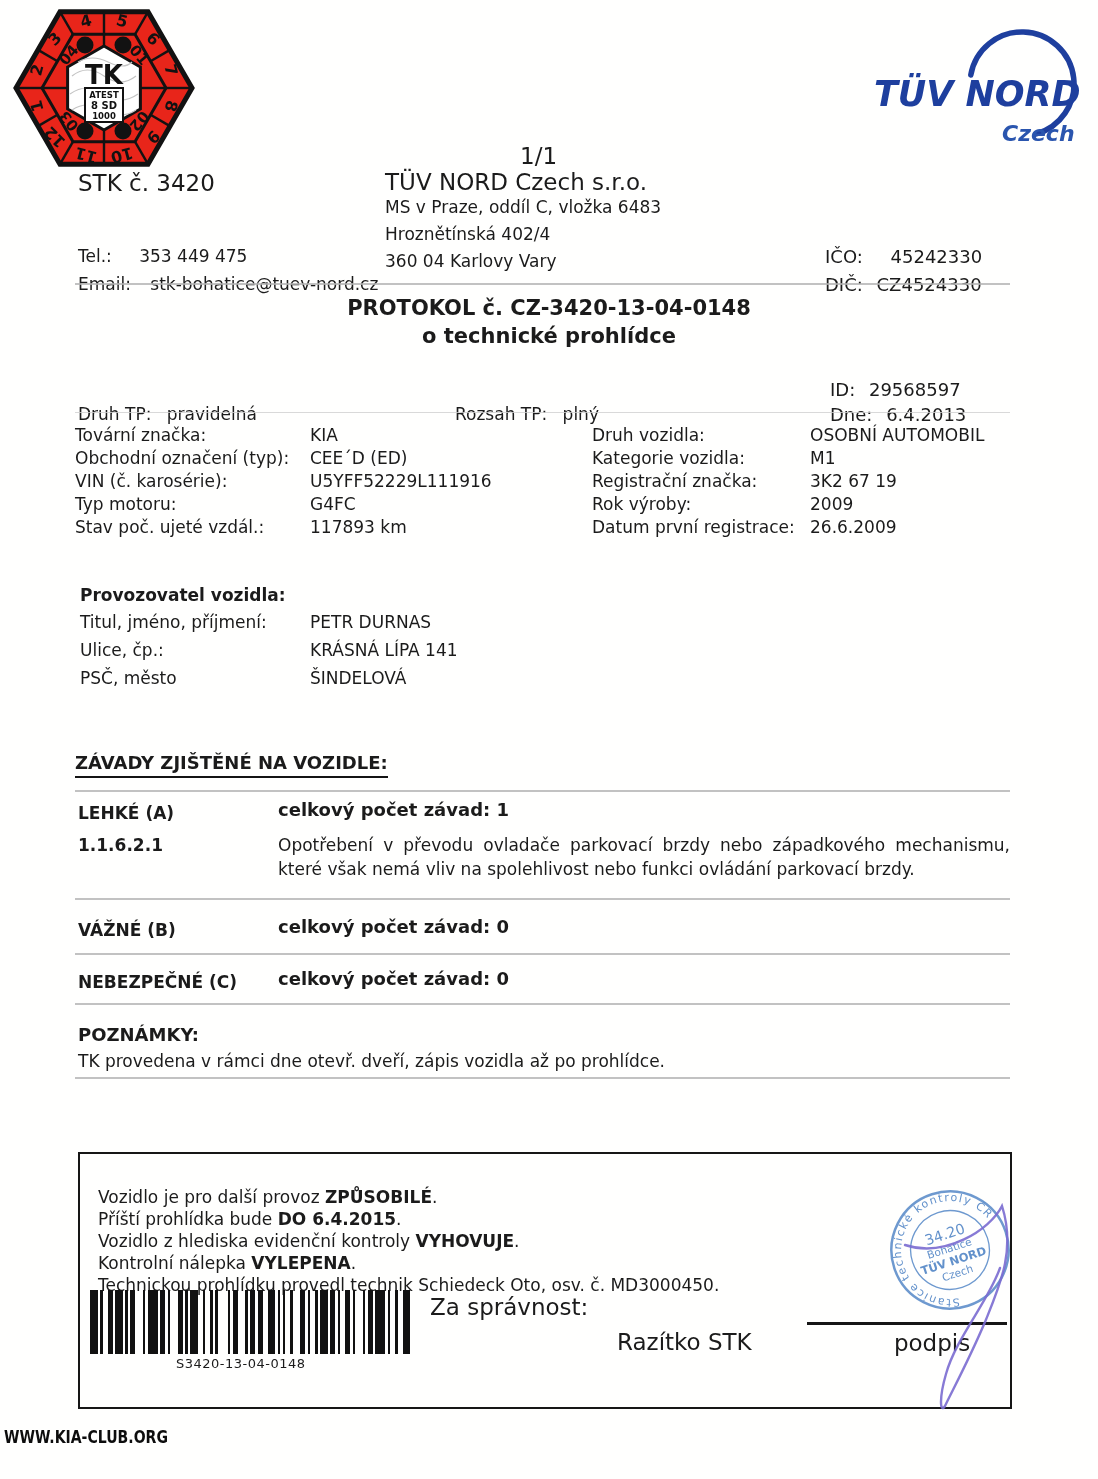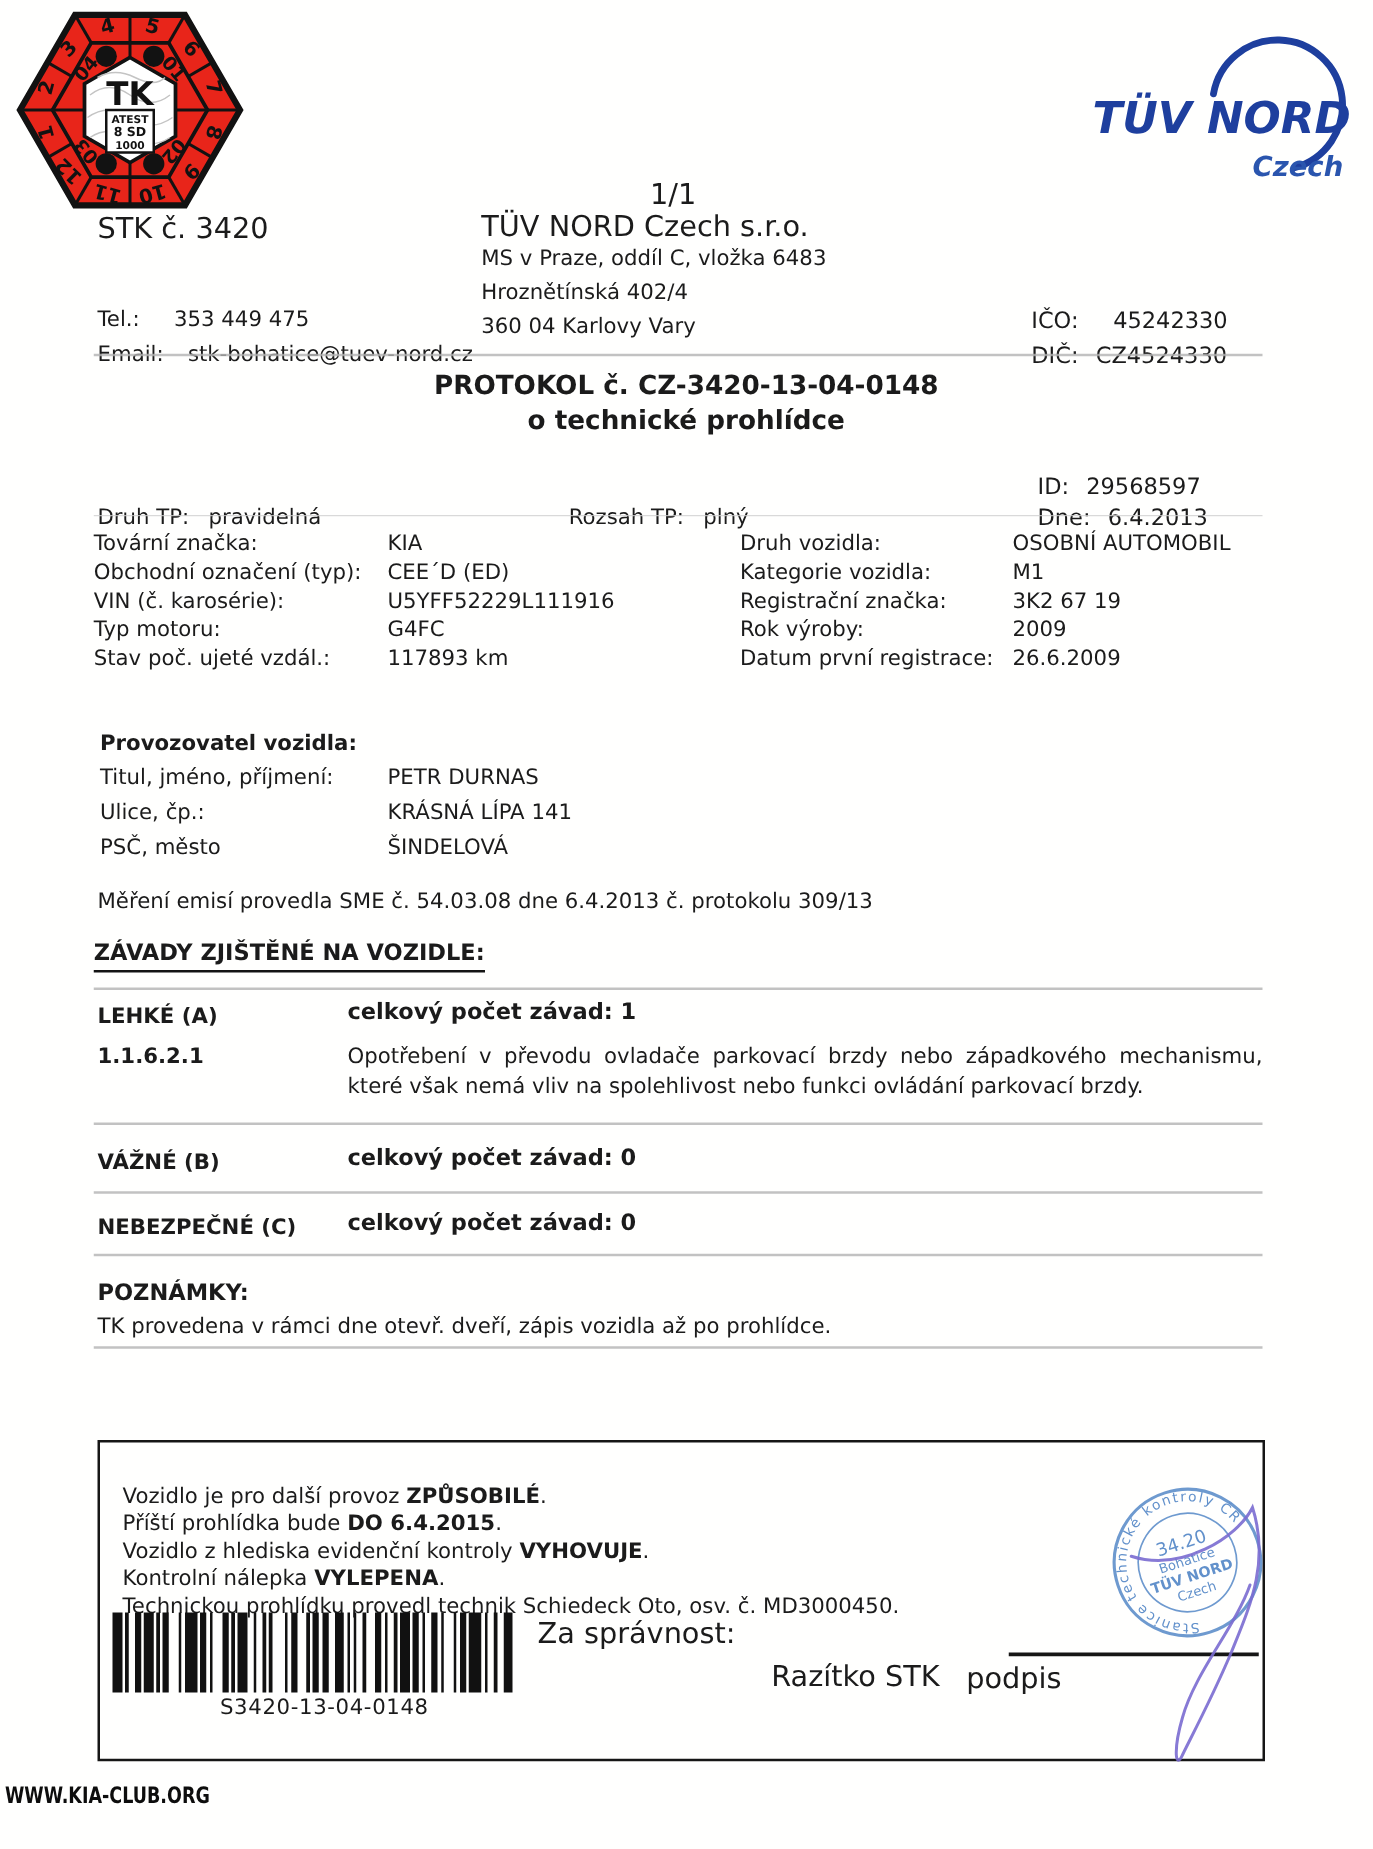--- a/index.html
+++ b/index.html
@@ -14,21 +14,21 @@
   .rule{position:absolute;left:75px;width:935px;height:2px;background:#b3b3b3;opacity:.8;}
   .rule.faint{height:1px;background:#cfcfcf;}
   .pair{position:absolute;font-size:17px;}
   .pair .lab{display:inline-block;}
   .pair .val{display:inline-block;margin-top:26px;}
   
   #result-box{position:absolute;left:78px;top:1152px;width:930px;height:253px;border:2px solid #161616;}
   .resline{position:absolute;left:18px;font-size:17px;white-space:nowrap;margin-top:13px;}
   #barcode{position:absolute;left:10px;top:136px;width:320px;height:64px;display:flex;}
   #barcode div{height:100%;}
-  #barcode-caption{position:absolute;left:96px;top:202px;font-size:17px;letter-spacing:.5px;}
+  #barcode-caption{position:absolute;left:96px;top:202px;font-size:13px;letter-spacing:.5px;}
   .sigline{position:absolute;left:727px;top:168px;width:200px;height:2.5px;background:#161616;}
   
   #footer-version{position:absolute;left:50%;top:1440px;transform:translateX(-50%);
     font-family:"DejaVu Sans Mono","Liberation Mono",monospace;font-size:19px;white-space:nowrap;}
   #footer-version .sp{letter-spacing:7px;}
   #footer-version .vv{letter-spacing:1.5px;margin-left:10px;}
   #watermark{position:absolute;left:4px;top:1426px;font-size:18px;font-weight:800;
     transform:scaleX(.78);transform-origin:left center;letter-spacing:0;color:#0d0d0d;}
   .underlined{border-bottom:2.5px solid #141414;padding-bottom:3px;}
   .just{text-align:justify;}
@@ -179,21 +179,20 @@
   <div class="abs t17" style="left:810px;top:516px">26.6.2009</div>
 
   <div class="abs t17 b" style="left:80px;top:584px">Provozovatel vozidla:</div>
   <div class="abs t17" style="left:80px;top:611px">Titul, jméno, příjmení:</div>
   <div class="abs t17" style="left:310px;top:611px">PETR DURNAS</div>
   <div class="abs t17" style="left:80px;top:639px">Ulice, čp.:</div>
   <div class="abs t17" style="left:310px;top:639px">KRÁSNÁ LÍPA 141</div>
   <div class="abs t17" style="left:80px;top:667px">PSČ, město</div>
   <div class="abs t17" style="left:310px;top:667px">ŠINDELOVÁ</div>
 
-  <div class="abs t17" style="left:78px;top:710px">Měření emisí provedla SME č. 54.03.08 dne 6.4.2013 č. protokolu 309/13</div>
 
   <div class="abs b underlined" style="left:75px;top:752px;font-size:18px">ZÁVADY ZJIŠTĚNÉ NA VOZIDLE:</div>
   <div class="rule" style="top:790px"></div>
 
   <div class="abs t17 b" style="left:78px;top:802px">LEHKÉ (A)</div>
   <div class="abs b" style="left:278px;top:799px;font-size:18px">celkový počet závad: 1</div>
   <div class="abs t17 b" style="left:78px;top:834px">1.1.6.2.1</div>
   <div class="abs t17 just" style="left:278px;top:833px;width:732px;line-height:24px">Opotřebení v převodu ovladače parkovací brzdy nebo západkového mechanismu, které však nemá vliv na spolehlivost nebo funkci ovládání parkovací brzdy.</div>
 
   <div class="rule" style="top:898px"></div>
@@ -304,21 +303,21 @@
         <div style="flex-grow: 2; background: transparent;"></div>
         <div style="flex-grow: 1; background: rgb(17, 17, 17);"></div>
         <div style="flex-grow: 2; background: transparent;"></div>
         <div style="flex-grow: 3; background: rgb(17, 17, 17);"></div>
       </div>
     <div id="barcode-caption">S3420-13-04-0148</div>
 
     <div class="abs t18" style="left:350px;top:140px">Za správnost:</div>
     <div class="abs t18" style="left:537px;top:175px">Razítko STK</div>
     <div class="sigline"></div>
-    <div class="abs t18" style="left:693px;top:176px;width:200px;text-align:left">podpis</div>
+    <div class="abs t18" style="left:752px;top:176px;width:200px;text-align:center">podpis</div>
   </div>
 
   <svg class="abs" style="left:878px;top:1178px" width="144" height="144" viewBox="0 0 150 150">
     <g transform="rotate(-18 75 75)" opacity="0.88">
       <circle cx="75" cy="75" r="61" fill="none" stroke="#5b8cc9" stroke-width="2.6"></circle>
       <circle cx="75" cy="75" r="41" fill="none" stroke="#5b8cc9" stroke-width="1.4"></circle>
       <defs>
         <path id="ringpath" d="M 75 126 A 51 51 0 1 1 75.05 126" fill="none"></path>
       </defs>
       <text font-size="11.5" fill="#4d82c4" letter-spacing="1.5">

